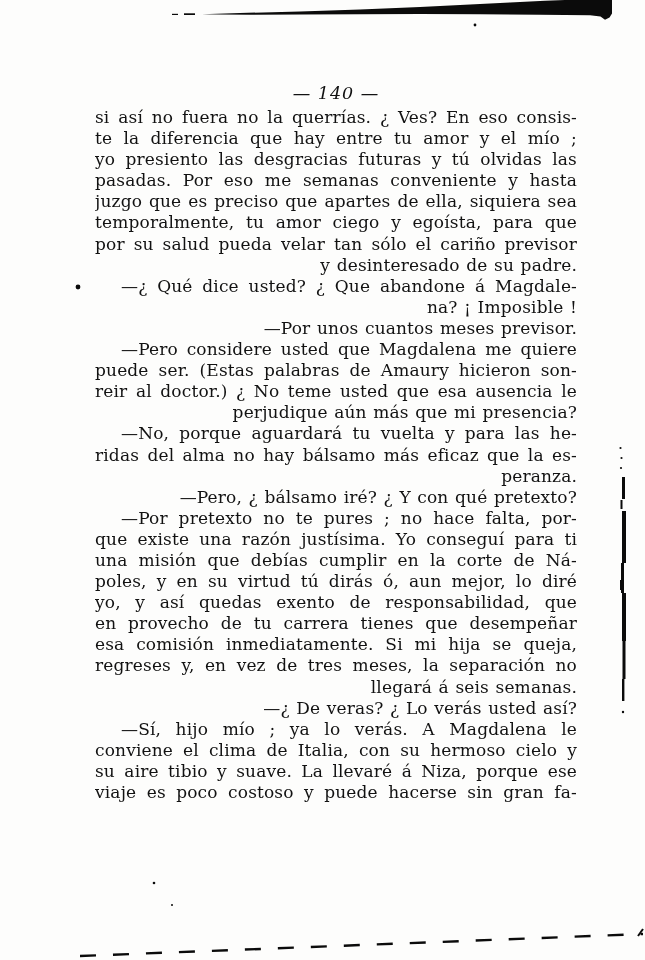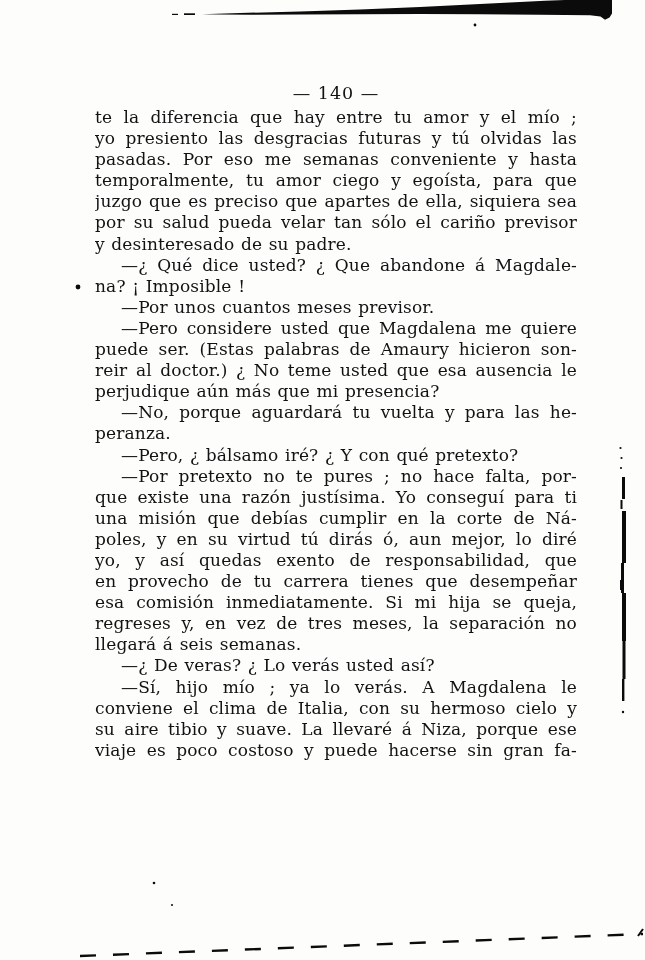--- a/index.html
+++ b/index.html
@@ -19,34 +19,36 @@
   }
   .scan-page { position: absolute; inset: 0; }
 
   .page-number {
     position: absolute;
     top: 83px; left: 95px; width: 482px;
     text-align: center;
     font-size: 17.5px;
     letter-spacing: 1px;
     white-space: pre;
+    font-style: italic;
   }
 
   .text-block {
     position: absolute;
     left: 95px; top: 107px; width: 482px;
     font-size: 17px;
     line-height: 21.1px;
     letter-spacing: 0.15px;
     word-spacing: 1px;
   }
   .line {
     height: 21.1px;
     overflow: hidden;
     white-space: normal;
+    text-align: right;
   }
   .line.justify { text-align: justify; }
   .line.justify::after {
     content: "";
     display: inline-block;
     width: 100%;
     height: 0;
   }
   .line.indent { text-indent: 26px; }
 
@@ -92,35 +94,37 @@
     <circle cx="172" cy="905" r="1" fill="#0b0b0b"></circle>
   </svg>
 
   <svg class="artifact" width="20" height="20" viewBox="0 0 20 20" style="left:70px; top:279px;">
     <circle cx="8" cy="8" r="2.4" fill="#0b0b0b"></circle>
   </svg>
 
   <div class="page-number">— 140 —</div>
 
   <div class="text-block">
+      <div class="line justify">si así no fuera no la querrías. ¿ Ves? En eso consis-</div>
       <div class="line justify">te la diferencia que hay entre tu amor y el mío ;</div>
       <div class="line justify">yo presiento las desgracias futuras y tú olvidas las</div>
       <div class="line justify">pasadas. Por eso me semanas conveniente y hasta</div>
+      <div class="line justify">juzgo que es preciso que apartes de ella, siquiera sea</div>
       <div class="line justify">temporalmente, tu amor ciego y egoísta, para que</div>
-      <div class="line justify">juzgo que es preciso que apartes de ella, siquiera sea</div>
       <div class="line justify">por su salud pueda velar tan sólo el cariño previsor</div>
       <div class="line">y desinteresado de su padre.</div>
       <div class="line indent justify">—¿ Qué dice usted? ¿ Que abandone á Magdale-</div>
       <div class="line">na? ¡ Imposible !</div>
       <div class="line indent">—Por unos cuantos meses previsor.</div>
       <div class="line indent justify">—Pero considere usted que Magdalena me quiere</div>
       <div class="line justify">puede ser. (Estas palabras de Amaury hicieron son-</div>
       <div class="line justify">reir al doctor.) ¿ No teme usted que esa ausencia le</div>
       <div class="line">perjudique aún más que mi presencia?</div>
       <div class="line indent justify">—No, porque aguardará tu vuelta y para las he-</div>
+      <div class="line justify">ridas del alma no hay bálsamo más eficaz que la es-</div>
       <div class="line">peranza.</div>
       <div class="line indent">—Pero, ¿ bálsamo iré? ¿ Y con qué pretexto?</div>
       <div class="line indent justify">—Por pretexto no te pures ; no hace falta, por-</div>
       <div class="line justify">que existe una razón justísima. Yo conseguí para ti</div>
       <div class="line justify">una misión que debías cumplir en la corte de Ná-</div>
       <div class="line justify">poles, y en su virtud tú dirás ó, aun mejor, lo diré</div>
       <div class="line justify">yo, y así quedas exento de responsabilidad, que</div>
       <div class="line justify">en provecho de tu carrera tienes que desempeñar</div>
       <div class="line justify">esa comisión inmediatamente. Si mi hija se queja,</div>
       <div class="line justify">regreses y, en vez de tres meses, la separación no</div>

